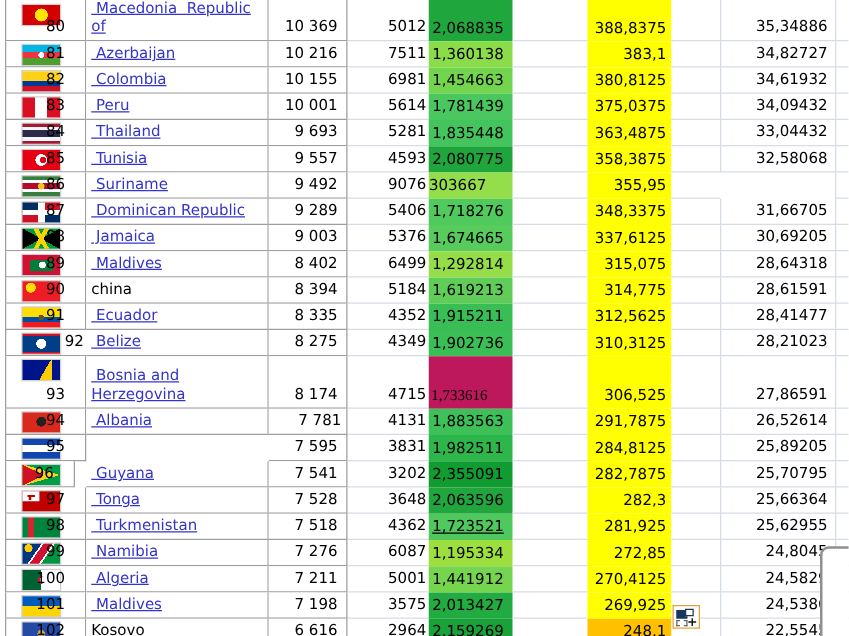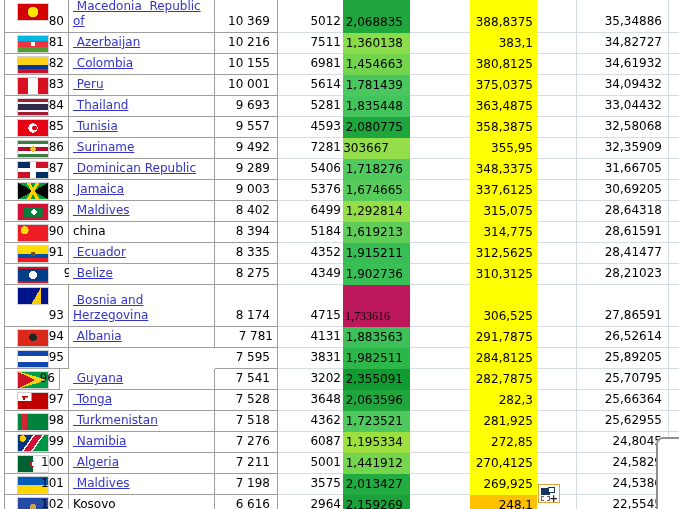--- a/index.html
+++ b/index.html
@@ -12,21 +12,21 @@
     position:absolute;top:0;height:100%;box-sizing:border-box;
     display:flex;align-items:flex-end;overflow:hidden;line-height:15px;
   }
   .num{justify-content:flex-end;}
   
   .tb{border-right:1px solid #9e9e9e;border-bottom:1px solid #9e9e9e;background:#fff;}
   .tb-left{border-left:1px solid #9e9e9e;}
   
   .gl{border-bottom:1px solid #d6dce6;}
   .vl{border-left:1px solid #d6dce6;}
-  .rank{position:absolute;right:4px;bottom:3px;}
+  .rank{position:absolute;right:16px;bottom:3px;}
   .flag{position:absolute;left:13px;width:30px;height:16px;box-shadow:0 0 0 1px rgba(0,0,0,.18);}
   .country{flex-direction:column;align-items:flex-start;justify-content:flex-end;padding:0 2px 3px 4px;}
   .country .ln{white-space:pre;display:block;}
   a.clink{color:#3434c9;text-decoration:underline;cursor:pointer;}
   .plain{color:#000;text-decoration:none;}
   .pad-b{padding-bottom:3px;}
   
   #paste-btn{position:absolute;left:538px;top:484px;width:22px;height:19px;background:#fff;
     border:1px solid #e2a33d;box-sizing:border-box;z-index:5;cursor:pointer;}
   #paste-btn .sq1{position:absolute;left:2px;top:3px;width:9px;height:7px;background:#17375e;}
@@ -161,26 +161,25 @@
         <div class="cell tb tb-left" style="left: 4px; width: 65px;">
           <span class="flag" style="background: radial-gradient(circle, rgb(236, 200, 29) 0px, rgb(236, 200, 29) 15%, transparent 16%), linear-gradient(rgb(55, 126, 63) 0px, rgb(55, 126, 63) 20%, rgb(255, 255, 255) 20%, rgb(255, 255, 255) 36%, rgb(180, 10, 45) 36%, rgb(180, 10, 45) 64%, rgb(255, 255, 255) 64%, rgb(255, 255, 255) 80%, rgb(55, 126, 63) 80%); top: 3px;"></span>
           <span class="rank">86</span>
         </div>
         <div class="cell tb country" style="left: 69px; width: 146px;">
           <a class="clink">
             <span class="ln"> Suriname</span>
           </a>
         </div>
         <div class="cell tb num pad-b" style="left: 215px; width: 63px; padding-right: 7px;">9 492</div>
-        <div class="cell gl num pad-b" style="left: 278px; width: 65px; padding-right: 2px;">7281</div>
+        <div class="cell gl num pad-b" style="left: 278px; width: 65px; padding-right: 2px;">9076</div>
         <div class="cell num pad-b" style="left: 343px; width: 67px; background: rgb(147, 222, 74); padding-right: 21px;">1,303667</div>
         <div class="cell gl" style="left: 410px; width: 60px;"></div>
         <div class="cell num pad-b" style="left: 470px; width: 67px; background: rgb(255, 255, 0); padding-right: 4px;">355,95</div>
         <div class="cell gl" style="left: 537px; width: 39px;"></div>
-        <div class="cell gl vl num pad-b" style="left: 576px; width: 92px; padding-right: 6px;">32,35909</div>
         <div class="cell gl vl" style="left: 668px; width: 11px;"></div>
       </div>
       <div class="row" style="top: 159px; height: 21px;">
         <div class="cell tb tb-left" style="left: 4px; width: 65px;">
           <span class="flag" style="background: linear-gradient(90deg, transparent 0px, transparent 41%, rgb(255, 255, 255) 41%, rgb(255, 255, 255) 59%, transparent 59%), linear-gradient(transparent 0px, transparent 38%, rgb(255, 255, 255) 38%, rgb(255, 255, 255) 62%, transparent 62%), conic-gradient(rgb(206, 17, 38) 0deg, rgb(206, 17, 38) 25%, rgb(0, 45, 98) 25%, rgb(0, 45, 98) 50%, rgb(206, 17, 38) 50%, rgb(206, 17, 38) 75%, rgb(0, 45, 98) 75%); top: 3px;"></span>
           <span class="rank">87</span>
         </div>
         <div class="cell tb country" style="left: 69px; width: 146px;">
           <a class="clink">
             <span class="ln"> Dominican Republic</span>
@@ -391,21 +390,21 @@
           <span class="flag" style="background: linear-gradient(90deg, rgb(0, 132, 61) 0px, rgb(0, 132, 61) 14%, rgb(210, 38, 48) 14%, rgb(210, 38, 48) 30%, rgb(0, 132, 61) 30%); top: 3px;"></span>
           <span class="rank">98</span>
         </div>
         <div class="cell tb country" style="left: 69px; width: 146px;">
           <a class="clink">
             <span class="ln"> Turkmenistan</span>
           </a>
         </div>
         <div class="cell tb num pad-b" style="left: 215px; width: 63px; padding-right: 7px;">7 518</div>
         <div class="cell gl num pad-b" style="left: 278px; width: 65px; padding-right: 2px;">4362</div>
-        <div class="cell num pad-b" style="left: 343px; width: 67px; background: rgb(79, 201, 93); padding-right: 7px;">1,723521</div>
+        <div class="cell num pad-b" style="left: 343px; width: 67px; background: rgb(79, 201, 93); padding-right: 7px; text-decoration: underline;">1,723521</div>
         <div class="cell gl" style="left: 410px; width: 60px;"></div>
         <div class="cell num pad-b" style="left: 470px; width: 67px; background: rgb(255, 255, 0); padding-right: 4px;">281,925</div>
         <div class="cell gl" style="left: 537px; width: 39px;"></div>
         <div class="cell gl vl num pad-b" style="left: 576px; width: 92px; padding-right: 6px;">25,62955</div>
         <div class="cell gl vl" style="left: 668px; width: 11px;"></div>
       </div>
       <div class="row" style="top: 432px; height: 21px;">
         <div class="cell tb tb-left" style="left: 4px; width: 65px;">
           <span class="flag" style="background: radial-gradient(circle at 16% 22%, rgb(255, 206, 0) 0px, rgb(255, 206, 0) 11%, transparent 12%), linear-gradient(125deg, rgb(0, 53, 128) 0px, rgb(0, 53, 128) 37%, rgb(255, 255, 255) 37%, rgb(255, 255, 255) 41%, rgb(210, 16, 52) 41%, rgb(210, 16, 52) 59%, rgb(255, 255, 255) 59%, rgb(255, 255, 255) 63%, rgb(0, 149, 67) 63%); top: 3px;"></span>
           <span class="rank">99</span>

